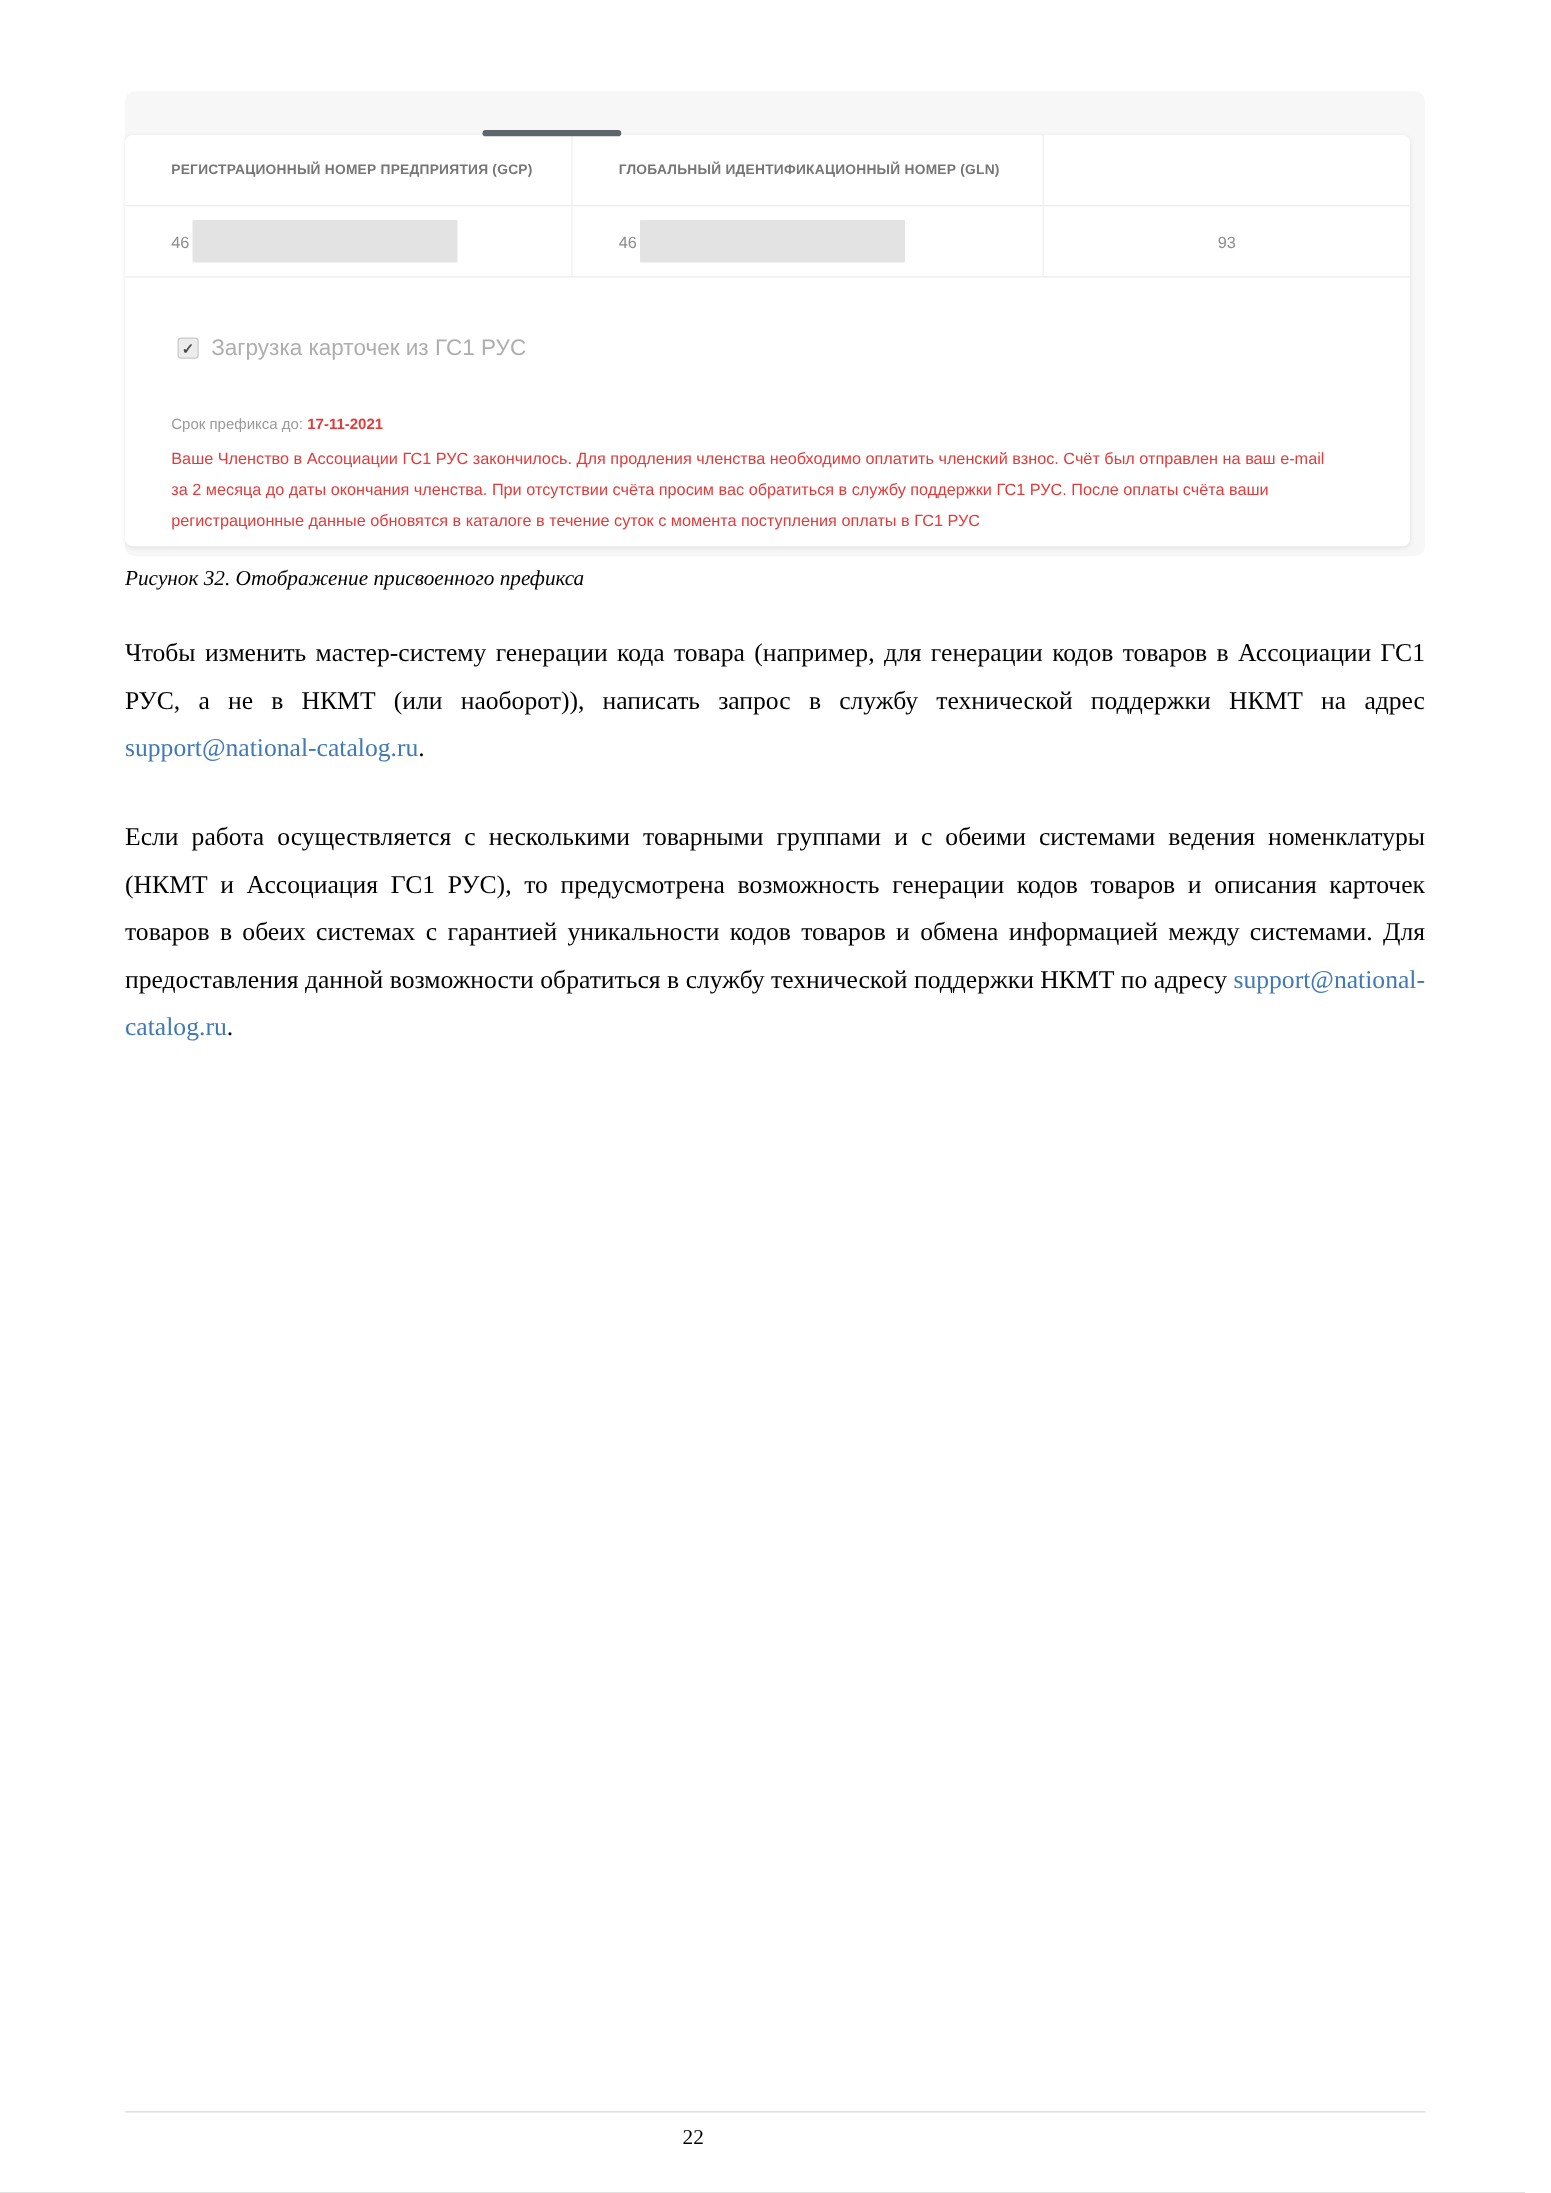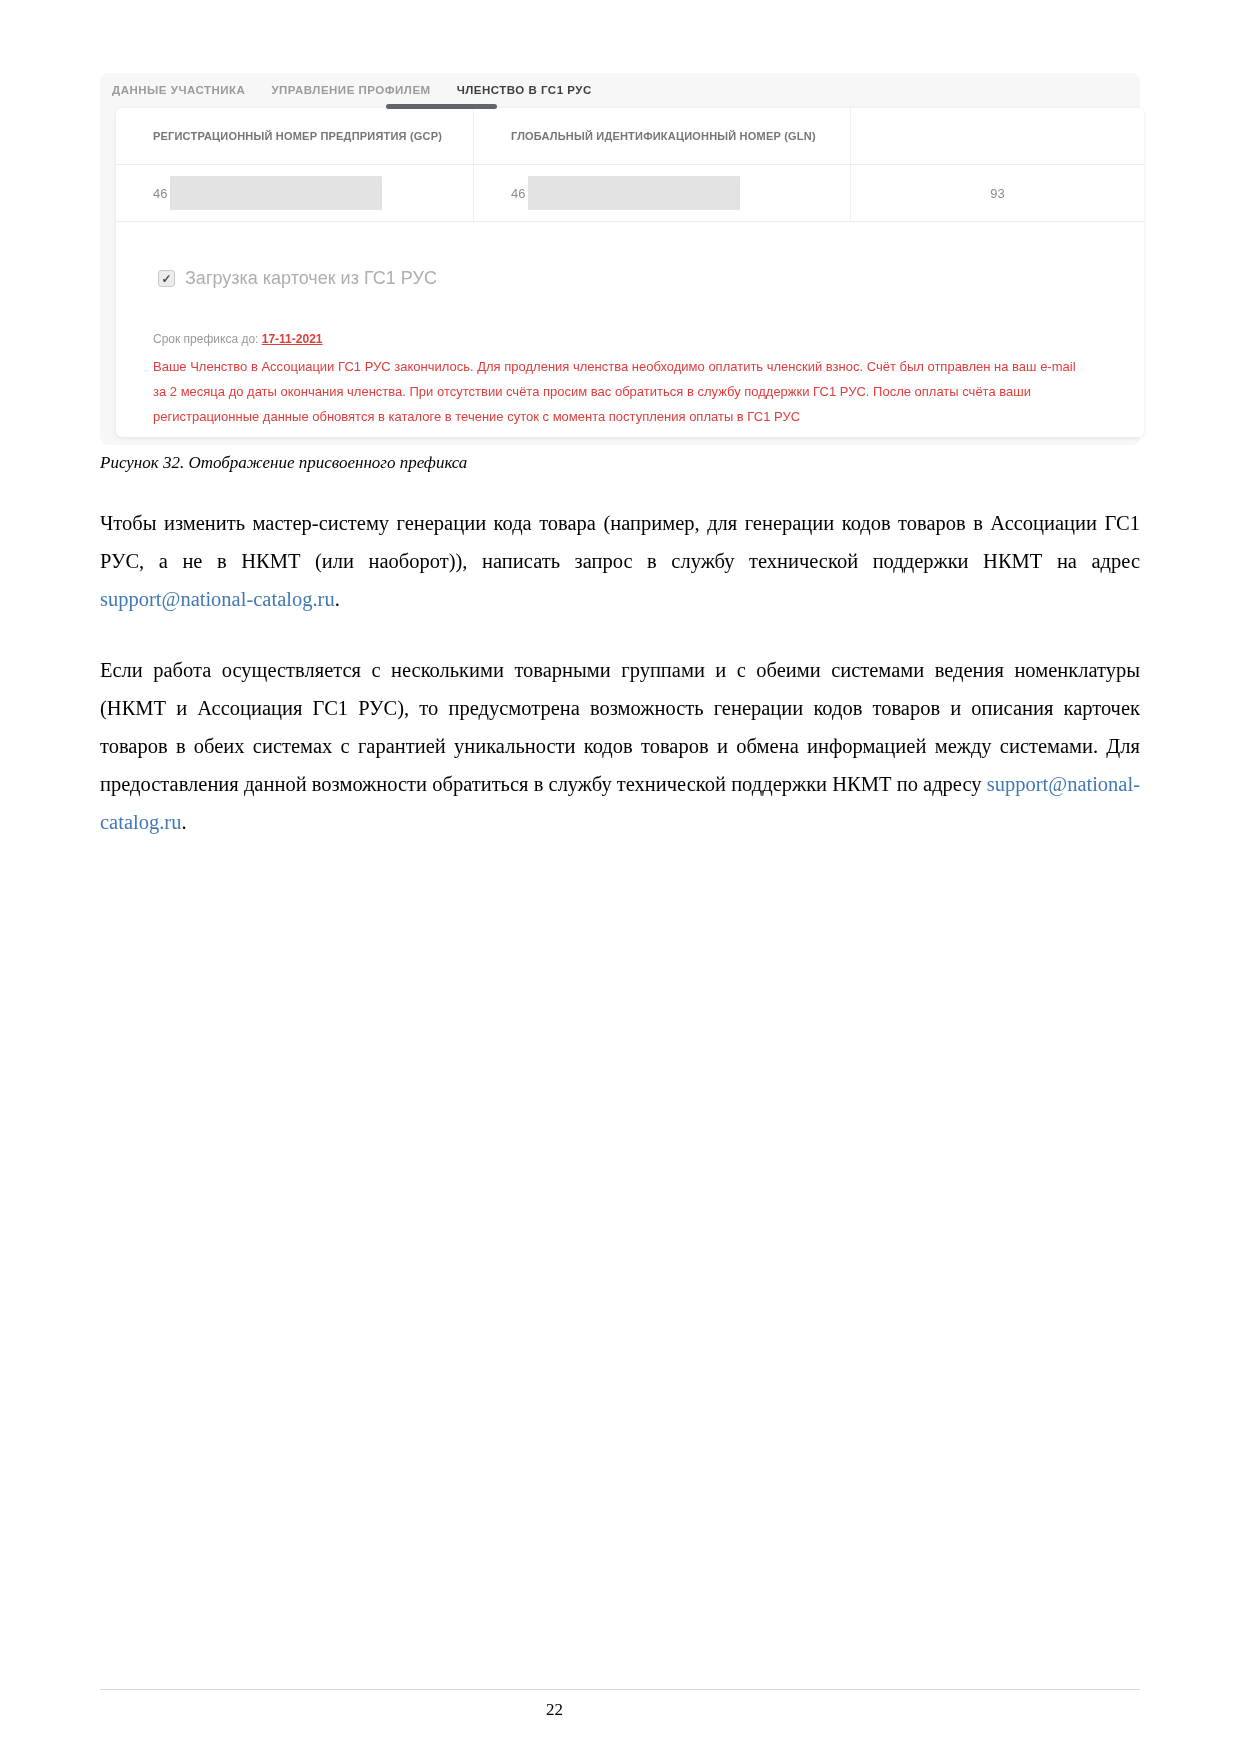--- a/index.html
+++ b/index.html
@@ -13,21 +13,21 @@
   .figure {
     position:absolute; left:100px; top:73px; width:1040px; height:372px;
     background:#f7f7f8; border-radius:8px;
     font-family:"Liberation Sans", sans-serif;
   }
   .tabbar { display:flex; align-items:center; height:34px; padding-left:12px; gap:26px; }
   .tab { font-size:11.5px; font-weight:600; letter-spacing:.5px; color:#9b9b9b; cursor:pointer; white-space:nowrap; }
   .tab.active { color:#3f3f3f; font-weight:700; }
 
   .card {
-    position:absolute; left:16px; top:35px; width:1028px; height:329px;
+    position:absolute; left:0; top:35px; width:1028px; height:329px;
     background:#ffffff; border-radius:6px; box-shadow:0 1px 4px rgba(0,0,0,.09);
   }
   .scroll-thumb {
     position:absolute; left:286px; top:31px; width:111px; height:5px;
     background:#5f656b; border-radius:3px; z-index:4;
   }
 
   .thead { display:flex; height:57px; border-bottom:1px solid #ececec; }
   .th {
     display:flex; align-items:center; font-size:11px; font-weight:600;
@@ -45,21 +45,21 @@
   .checkbox-row { position:absolute; left:42px; top:160px; display:flex; align-items:center; }
   .checkbox {
     width:17px; height:17px; background:#ececec; border:1px solid #c9c9c9; border-radius:3px;
     display:flex; align-items:center; justify-content:center;
     font-size:12px; font-weight:700; color:#4a4a4a; cursor:pointer;
   }
   .checkbox-label { margin-left:10px; font-size:18px; color:#aeaeae; }
 
   .membership { position:absolute; left:37px; top:224px; width:935px; }
   .term-line { font-size:12px; color:#9a9a9a; margin-bottom:8px; }
-  .term-date { color:#e03c3c; font-weight:700;text-decoration:underline; }
+  .term-date { color:#e03c3c; font-weight:700; }
   .warning { font-size:13px; color:#e03c3c; line-height:25px; }
 
   
   .caption {
     position:absolute; left:100px; top:453px; width:1040px;
     font-style:italic; font-size:17px; color:#000;
   }
   .bodytext {
     position:absolute; left:100px; top:504px; width:1040px;
     font-size:20.5px; line-height:38px; text-align:justify; color:#000;
@@ -70,25 +70,20 @@
   .footer-rule { position:absolute; left:100px; top:1689px; width:1040px; border-top:1px solid #d9d9d9; }
   .page-number { position:absolute; left:0; top:1700px; width:1109px; text-align:center; font-size:17px; color:#000; }
 </style>
 </head>
 <body>
 
 <div class="page">
 
   <div class="figure">
 
-    <div class="tabbar">
-      <div class="tab">ДАННЫЕ УЧАСТНИКА</div>
-      <div class="tab">УПРАВЛЕНИЕ ПРОФИЛЕМ</div>
-      <div class="tab active">ЧЛЕНСТВО В ГС1 РУС</div>
-    </div>
 
     <div class="scroll-thumb"></div>
 
     <div class="card">
 
       <div class="thead">
         <div class="th c1">РЕГИСТРАЦИОННЫЙ НОМЕР ПРЕДПРИЯТИЯ (GCP)</div>
         <div class="th c2">ГЛОБАЛЬНЫЙ ИДЕНТИФИКАЦИОННЫЙ НОМЕР (GLN)</div>
       </div>
 

